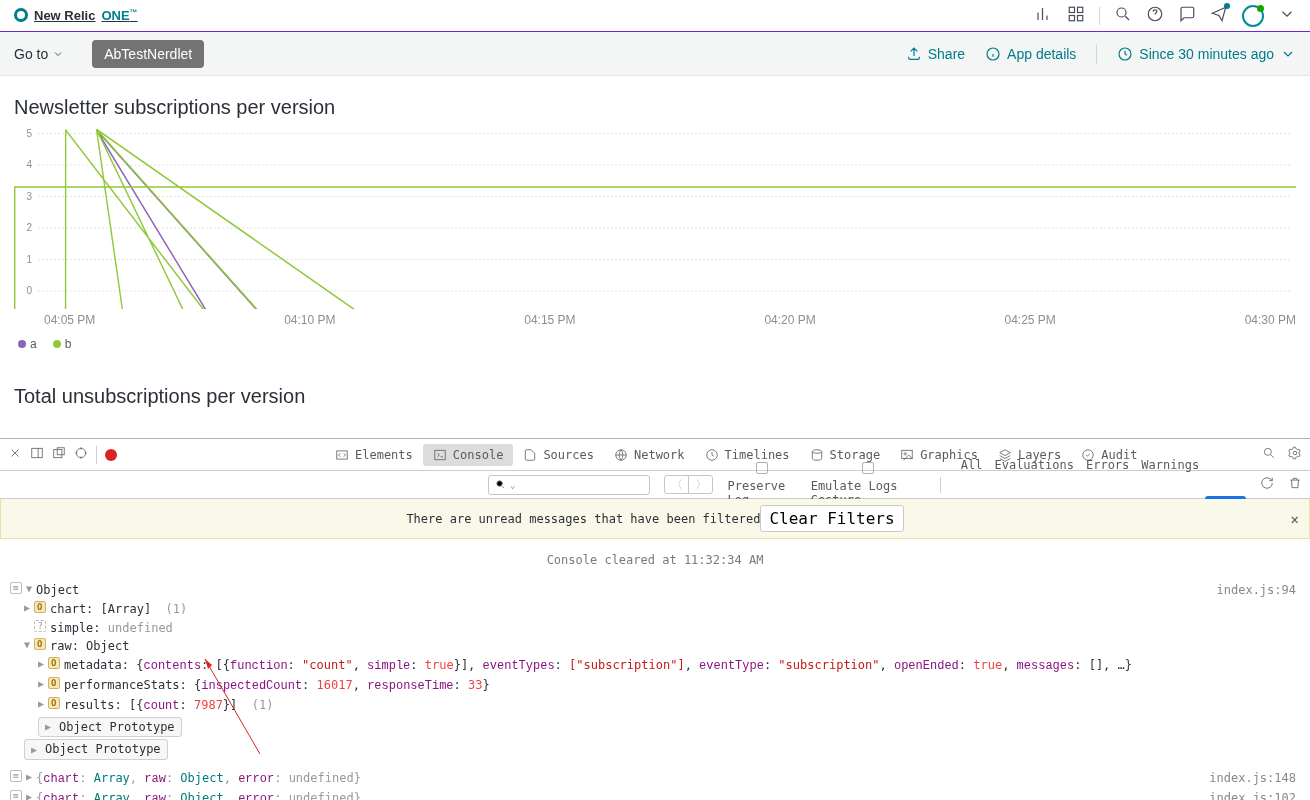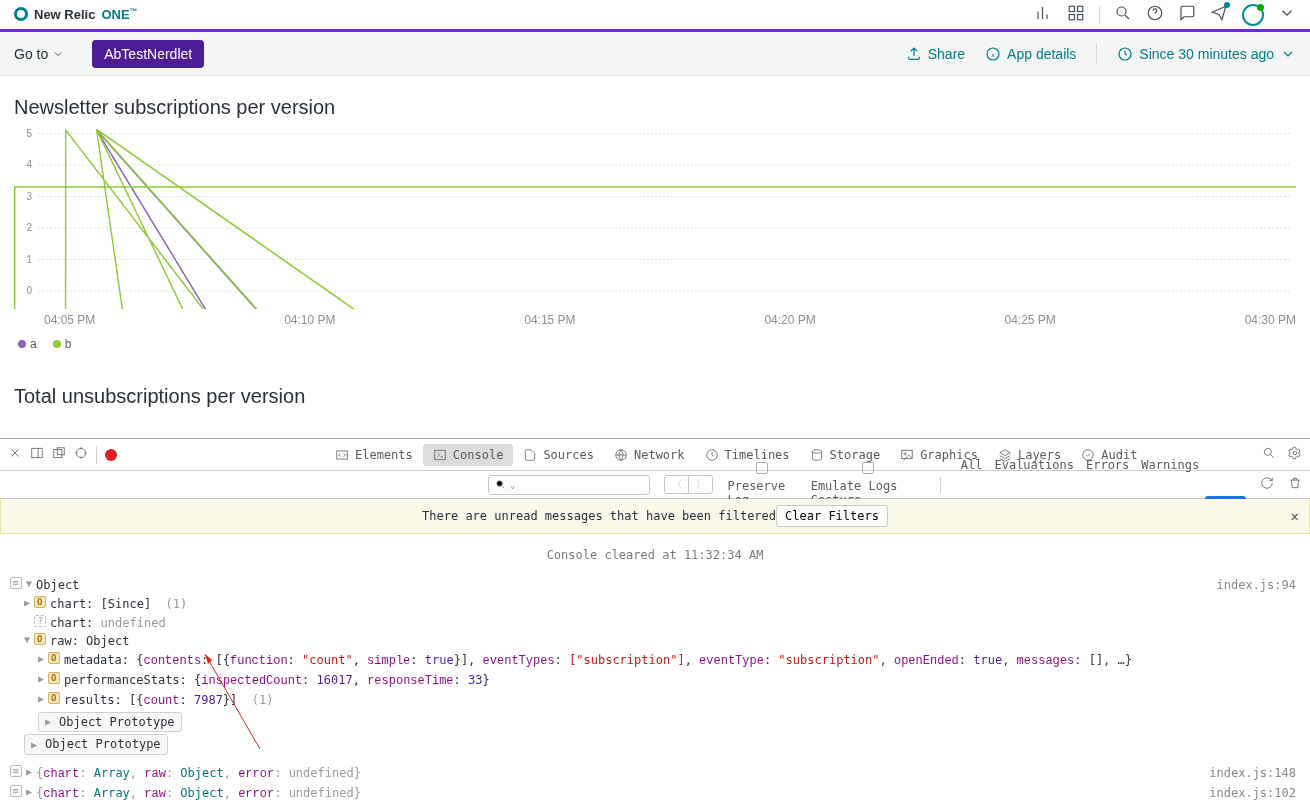--- a/index.html
+++ b/index.html
@@ -1,33 +1,33 @@
 <!DOCTYPE html>
 <html><head>
 <meta charset="utf-8">
 <style>
   * { margin: 0; padding: 0; box-sizing: border-box; }
   body { font-family: -apple-system, BlinkMacSystemFont, "Segoe UI", sans-serif; font-size: 13px; color: #2a3038; background: #fff; }
-  .topbar { height: 32px; display: flex; align-items: center; justify-content: space-between; padding: 0 14px; border-bottom: 3px solid #6d28d9; }
+  .topbar { height: 32px; display: flex; align-items: center; justify-content: space-between; padding: 0 14px; border-bottom: 1px solid #6d28d9; text-decoration: underline; }
   .brand { display: flex; align-items: center; gap: 6px; font-weight: 600; color: #2a3038; }
   .brand-circle { width: 14px; height: 14px; border-radius: 50%; border: 3px solid #007e8a; }
   .brand-one { color: #007e8a; font-weight: 700; }
   .brand-tm { font-size: 8px; vertical-align: super; color: #007e8a; }
   .topbar-right { display: flex; align-items: center; gap: 14px; color: #464e5a; }
   .topbar-right svg { width: 18px; height: 18px; stroke: #464e5a; fill: none; stroke-width: 1.6; }
   .topbar-avatar { width: 22px; height: 22px; border-radius: 50%; border: 2px solid #008c99; position: relative; }
   .topbar-avatar::after { content:""; position:absolute; top:-2px; right:-2px; width:7px; height:7px; background:#11a600; border-radius:50%; }
   .vsep { width:1px; height:18px; background:#d5d7d7; }
   .badge-dot { position: relative; }
   .badge-dot::after { content:""; position:absolute; top:-2px; right:-2px; width:6px; height:6px; background:#007e8a; border-radius:50%; }
 
   .subbar { height: 44px; background: #f4f5f5; border-bottom: 1px solid #e3e4e4; display: flex; align-items: center; justify-content: space-between; padding: 0 14px; }
   .subbar-left { display:flex; align-items:center; gap: 28px; }
   .goto { font-size: 14px; color: #2a3038; display:flex; align-items:center; gap:4px; }
-  .chip-black { background:#4c1d95; color:#fff; padding:6px 12px; border-radius:4px; font-size:14px; }
+  .chip-black { background:#737373; color:#fff; padding:6px 12px; border-radius:4px; font-size:14px; }
   .subbar-right { display:flex; align-items:center; gap: 20px; color:#017c8a; font-size:14px; }
   .subbar-right .link { display:flex; align-items:center; gap:6px; }
   .subbar-right svg { width:16px; height:16px; stroke:#017c8a; fill:none; stroke-width:1.8; }
   .subbar-right .vsep2 { width:1px; height:20px; background:#d5d7d7; }
 
   .page { padding: 10px 14px 20px; }
   .card-title { font-size: 20px; font-weight: 400; color: #2a3038; margin: 10px 0 10px 0; }
   .chart-area { position: relative; }
   .chart-svg { width: 100%; height: 180px; display: block; }
   .xaxis { display:flex; justify-content:space-between; padding: 4px 0 0 30px; color:#8e8e8e; font-size:12px; }
@@ -58,41 +58,41 @@
   .dt-nav span + span { border-left:1px solid #c6c6c6; }
   .dt-checkbox { display:flex; align-items:center; gap:5px;flex-direction:column; }
   .cb { width:12px; height:12px; border:1px solid #b0b0b0; border-radius:2px; }
   .dt-filter-sep { width:1px; height:16px; background:#d0d0d0; }
   .dt-levels { display:flex; }
   .dt-level { padding:2px 6px; border-radius:3px; }
   .dt-level.active { background:#1a73e8; color:#fff;margin-top:40px; }
   .dt-reload svg, .dt-trash svg { width:14px; height:14px; stroke:#6a6a6a; fill:none; stroke-width:1.6; }
 
   .dt-banner { background:#faf8e8; border:1px solid #e8e1aa; border-top:none; padding:6px 18px; display:flex; align-items:center; justify-content: center; position:relative; }
-  .dt-banner-btn { border:1px solid #c9c9c9; background:#fff; border-radius:3px; padding:3px 8px; font-family: inherit; font-size:12px; }
+  .dt-banner-btn { border:1px solid #c9c9c9; background:#fff; border-radius:3px; padding:3px 8px; font-family: inherit; font-size:16px; }
   .dt-banner-x { position:absolute; right:10px; font-size:14px; color:#555; }
 
   .dt-body { padding: 6px 0 4px; position: relative; }
   .dt-cleared { text-align:center; color:#7a7a7a; padding:8px 0 14px; }
   .obj-tree { padding: 0 10px; }
   .tree-row { display:flex; align-items:flex-start; padding: 1px 0; line-height:1.4; }
   .tree-row .src { margin-left:auto; color:#888; padding-right: 4px; }
   .indent0 { padding-left: 0; }
   .indent1 { padding-left: 14px; }
   .indent2 { padding-left: 28px; }
   .disclose { font-size:10px; color:#999; width:10px; display:inline-block; }
   .glyph { width:12px; height:12px; display:inline-block; margin-right:4px; vertical-align: -2px; }
   .glyph.o { background:#f6e6c0; border:1px solid #d3b35a; border-radius:2px; position:relative; }
   .glyph.o::after { content:"O"; position:absolute; top:-1px; left:2px; font-size:9px; color:#a77500; font-weight:bold; }
   .glyph.q { border:1px dashed #bcbcbc; border-radius:2px; position:relative; }
   .glyph.q::after { content:"?"; position:absolute; top:-1px; left:2.5px; font-size:9px; color:#999; }
   .glyph.box { border:1px solid #bcbcbc; border-radius:2px; position:relative; }
   .glyph.box::after { content:"≡"; position:absolute; top:-2px; left:1.5px; font-size:10px; color:#999; }
   .k-purple { color:#881280;font-family:Liberation Mono, monospace; }
-  .k-blue { color:#4c1d95; }
+  .k-blue { color:#ef4444; }
   .k-red { color:#c41a16; }
   .k-gray { color:#999; }
   .k-teal { color:#007a7a; }
   .proto-btn { border:1px solid #d0d0d0; background:#f7f7f7; border-radius:3px; padding:1px 6px; display:inline-flex; align-items:center; gap:4px; }
   .arrow-annot { position:absolute; left:200px; top:120px; pointer-events:none; }
 </style>
 </head>
 <body>
 
 <div class="topbar">
@@ -358,25 +358,25 @@
 
     <div class="obj-tree">
       <div class="tree-row indent0">
         <span class="glyph box"></span>
         <span class="disclose">▼</span>
           <span>Object</span>
         <span class="src">index.js:94</span>
       </div>
       <div class="tree-row indent1">
         <span class="disclose">▶</span><span class="glyph o"></span>
-        <span>chart: [Since]</span>&nbsp;&nbsp;<span class="k-gray">(1)</span>
+        <span>chart: [Array]</span>&nbsp;&nbsp;<span class="k-gray">(1)</span>
       </div>
       <div class="tree-row indent1">
         <span class="disclose"></span><span class="glyph q"></span>
-        <span>chart:</span>&nbsp;<span class="k-gray">undefined</span>
+        <span>simple:</span>&nbsp;<span class="k-gray">undefined</span>
       </div>
       <div class="tree-row indent1">
         <span class="disclose">▼</span>
           <span class="glyph o"></span>
         <span>raw: Object</span>
       </div>
       <div class="tree-row indent2">
         <span class="disclose">▶</span>
           <span class="glyph o"></span>
         <span>

